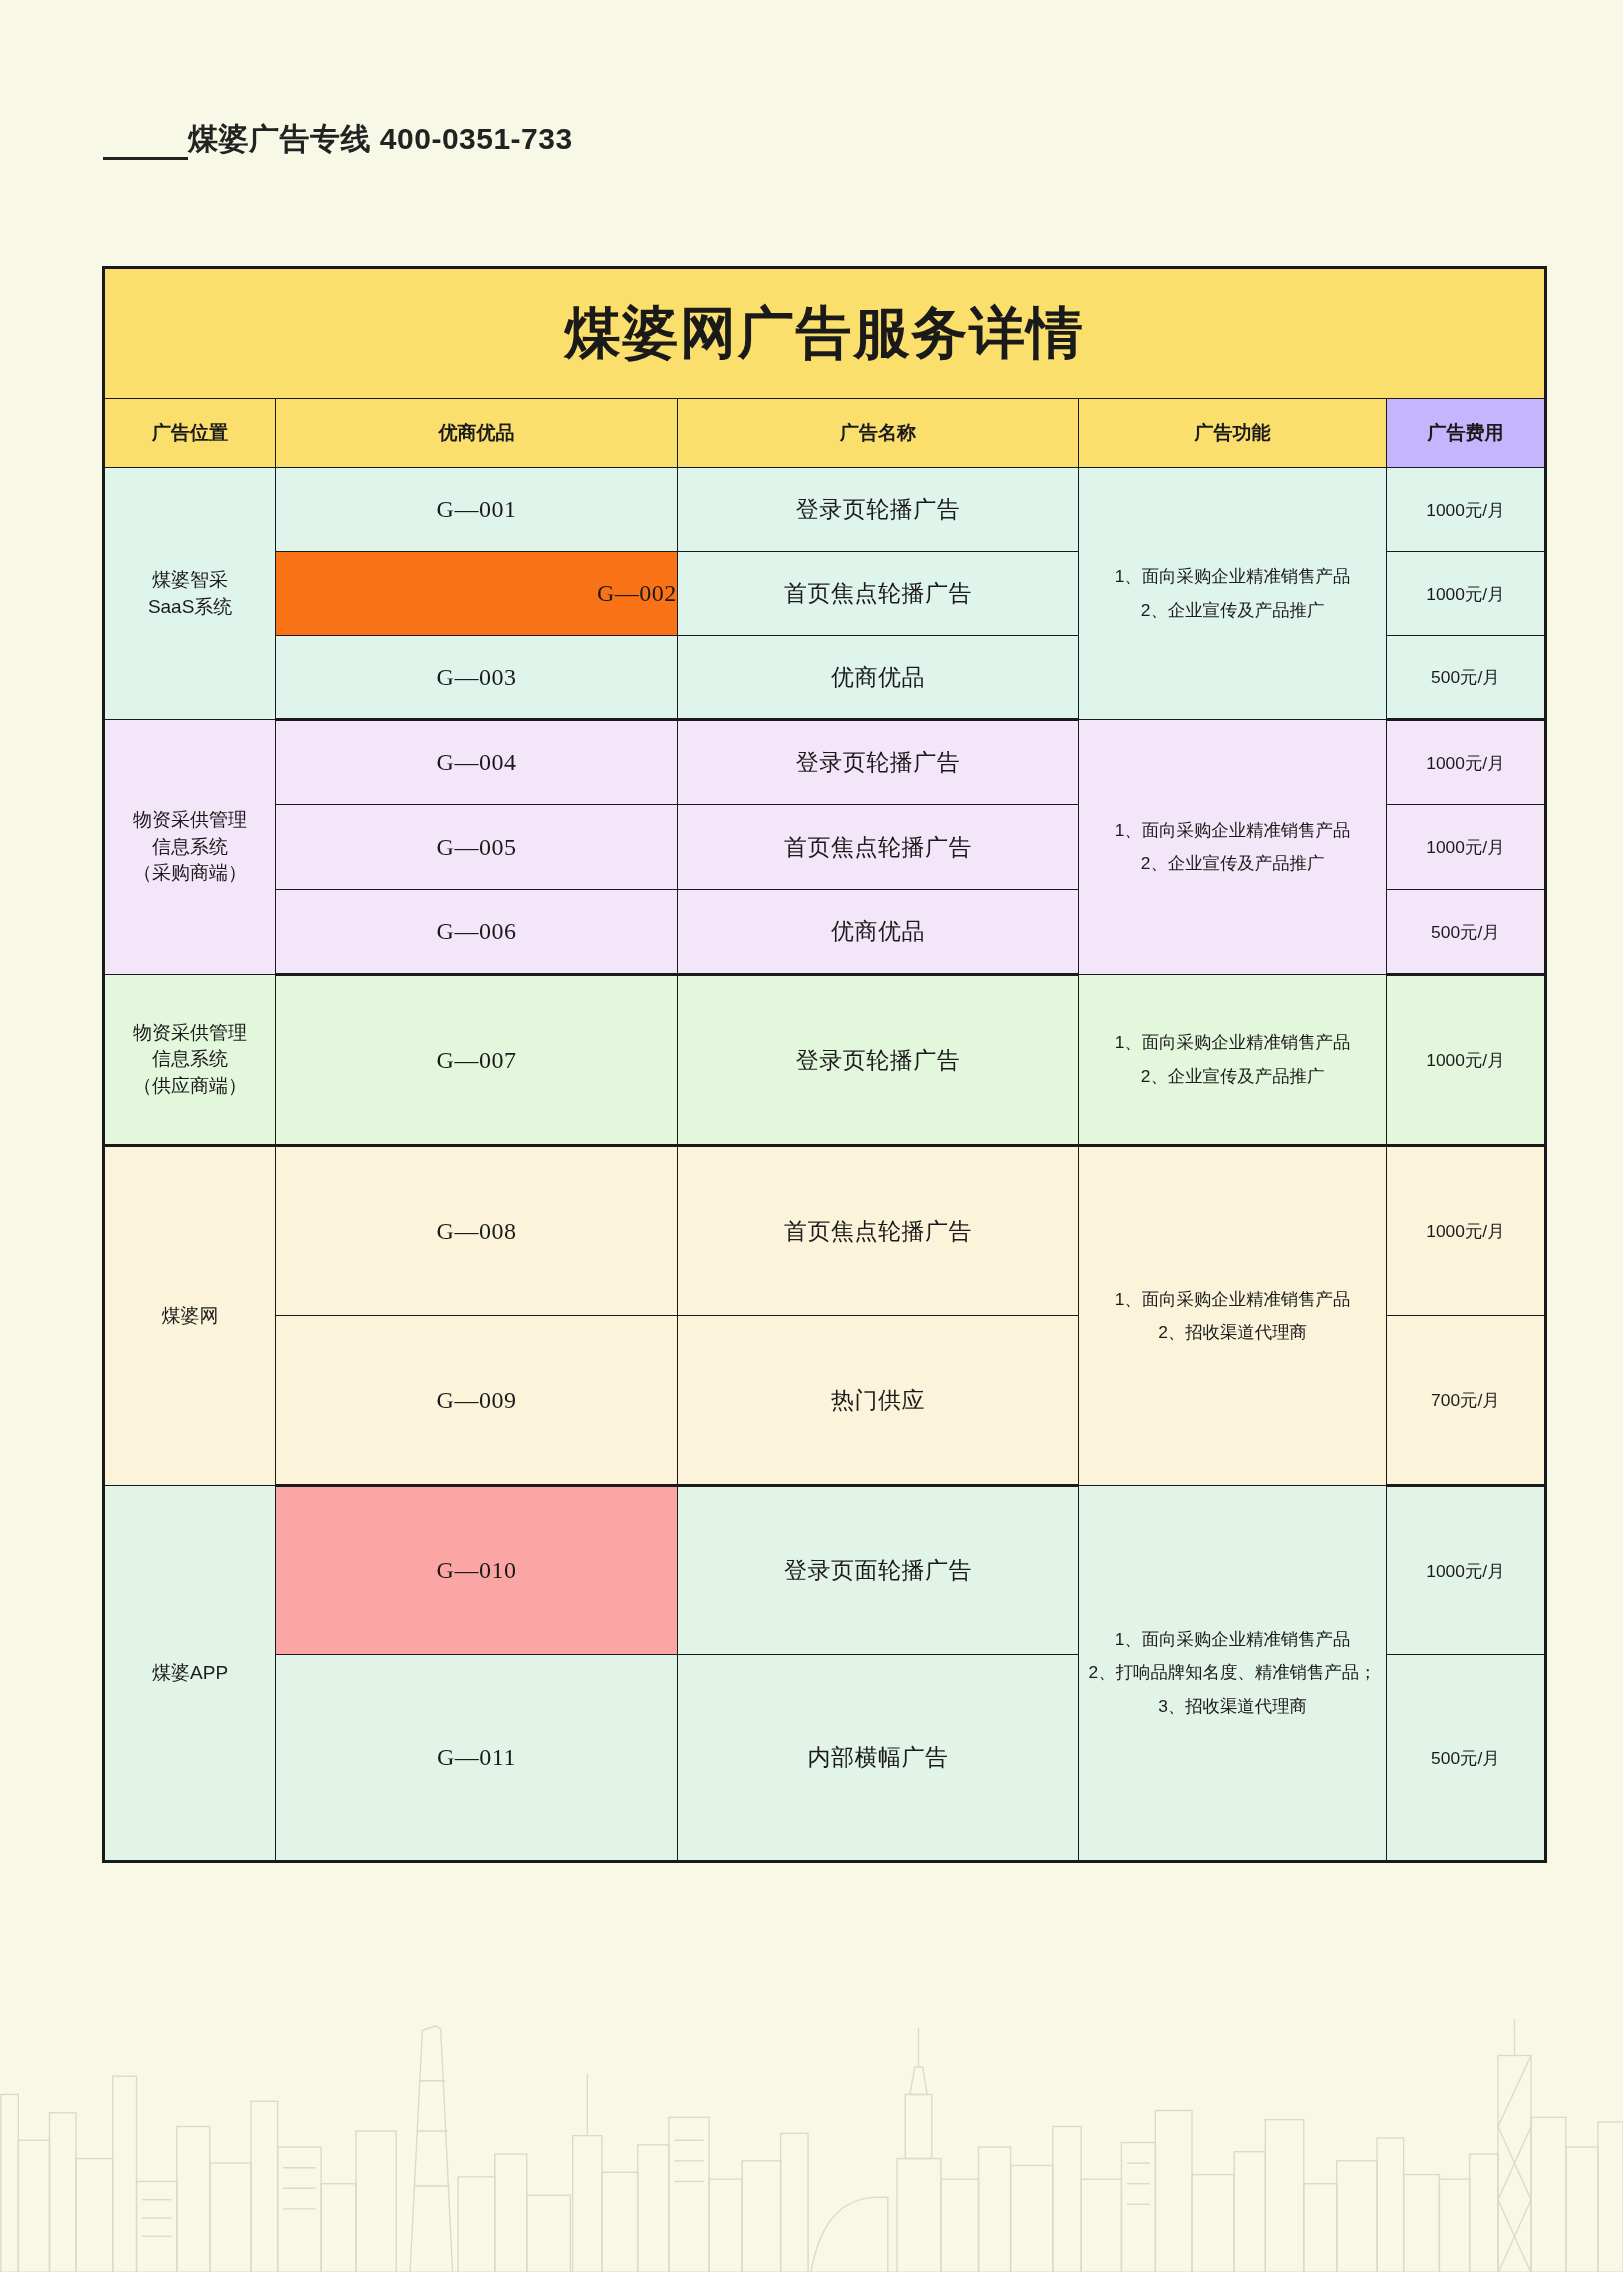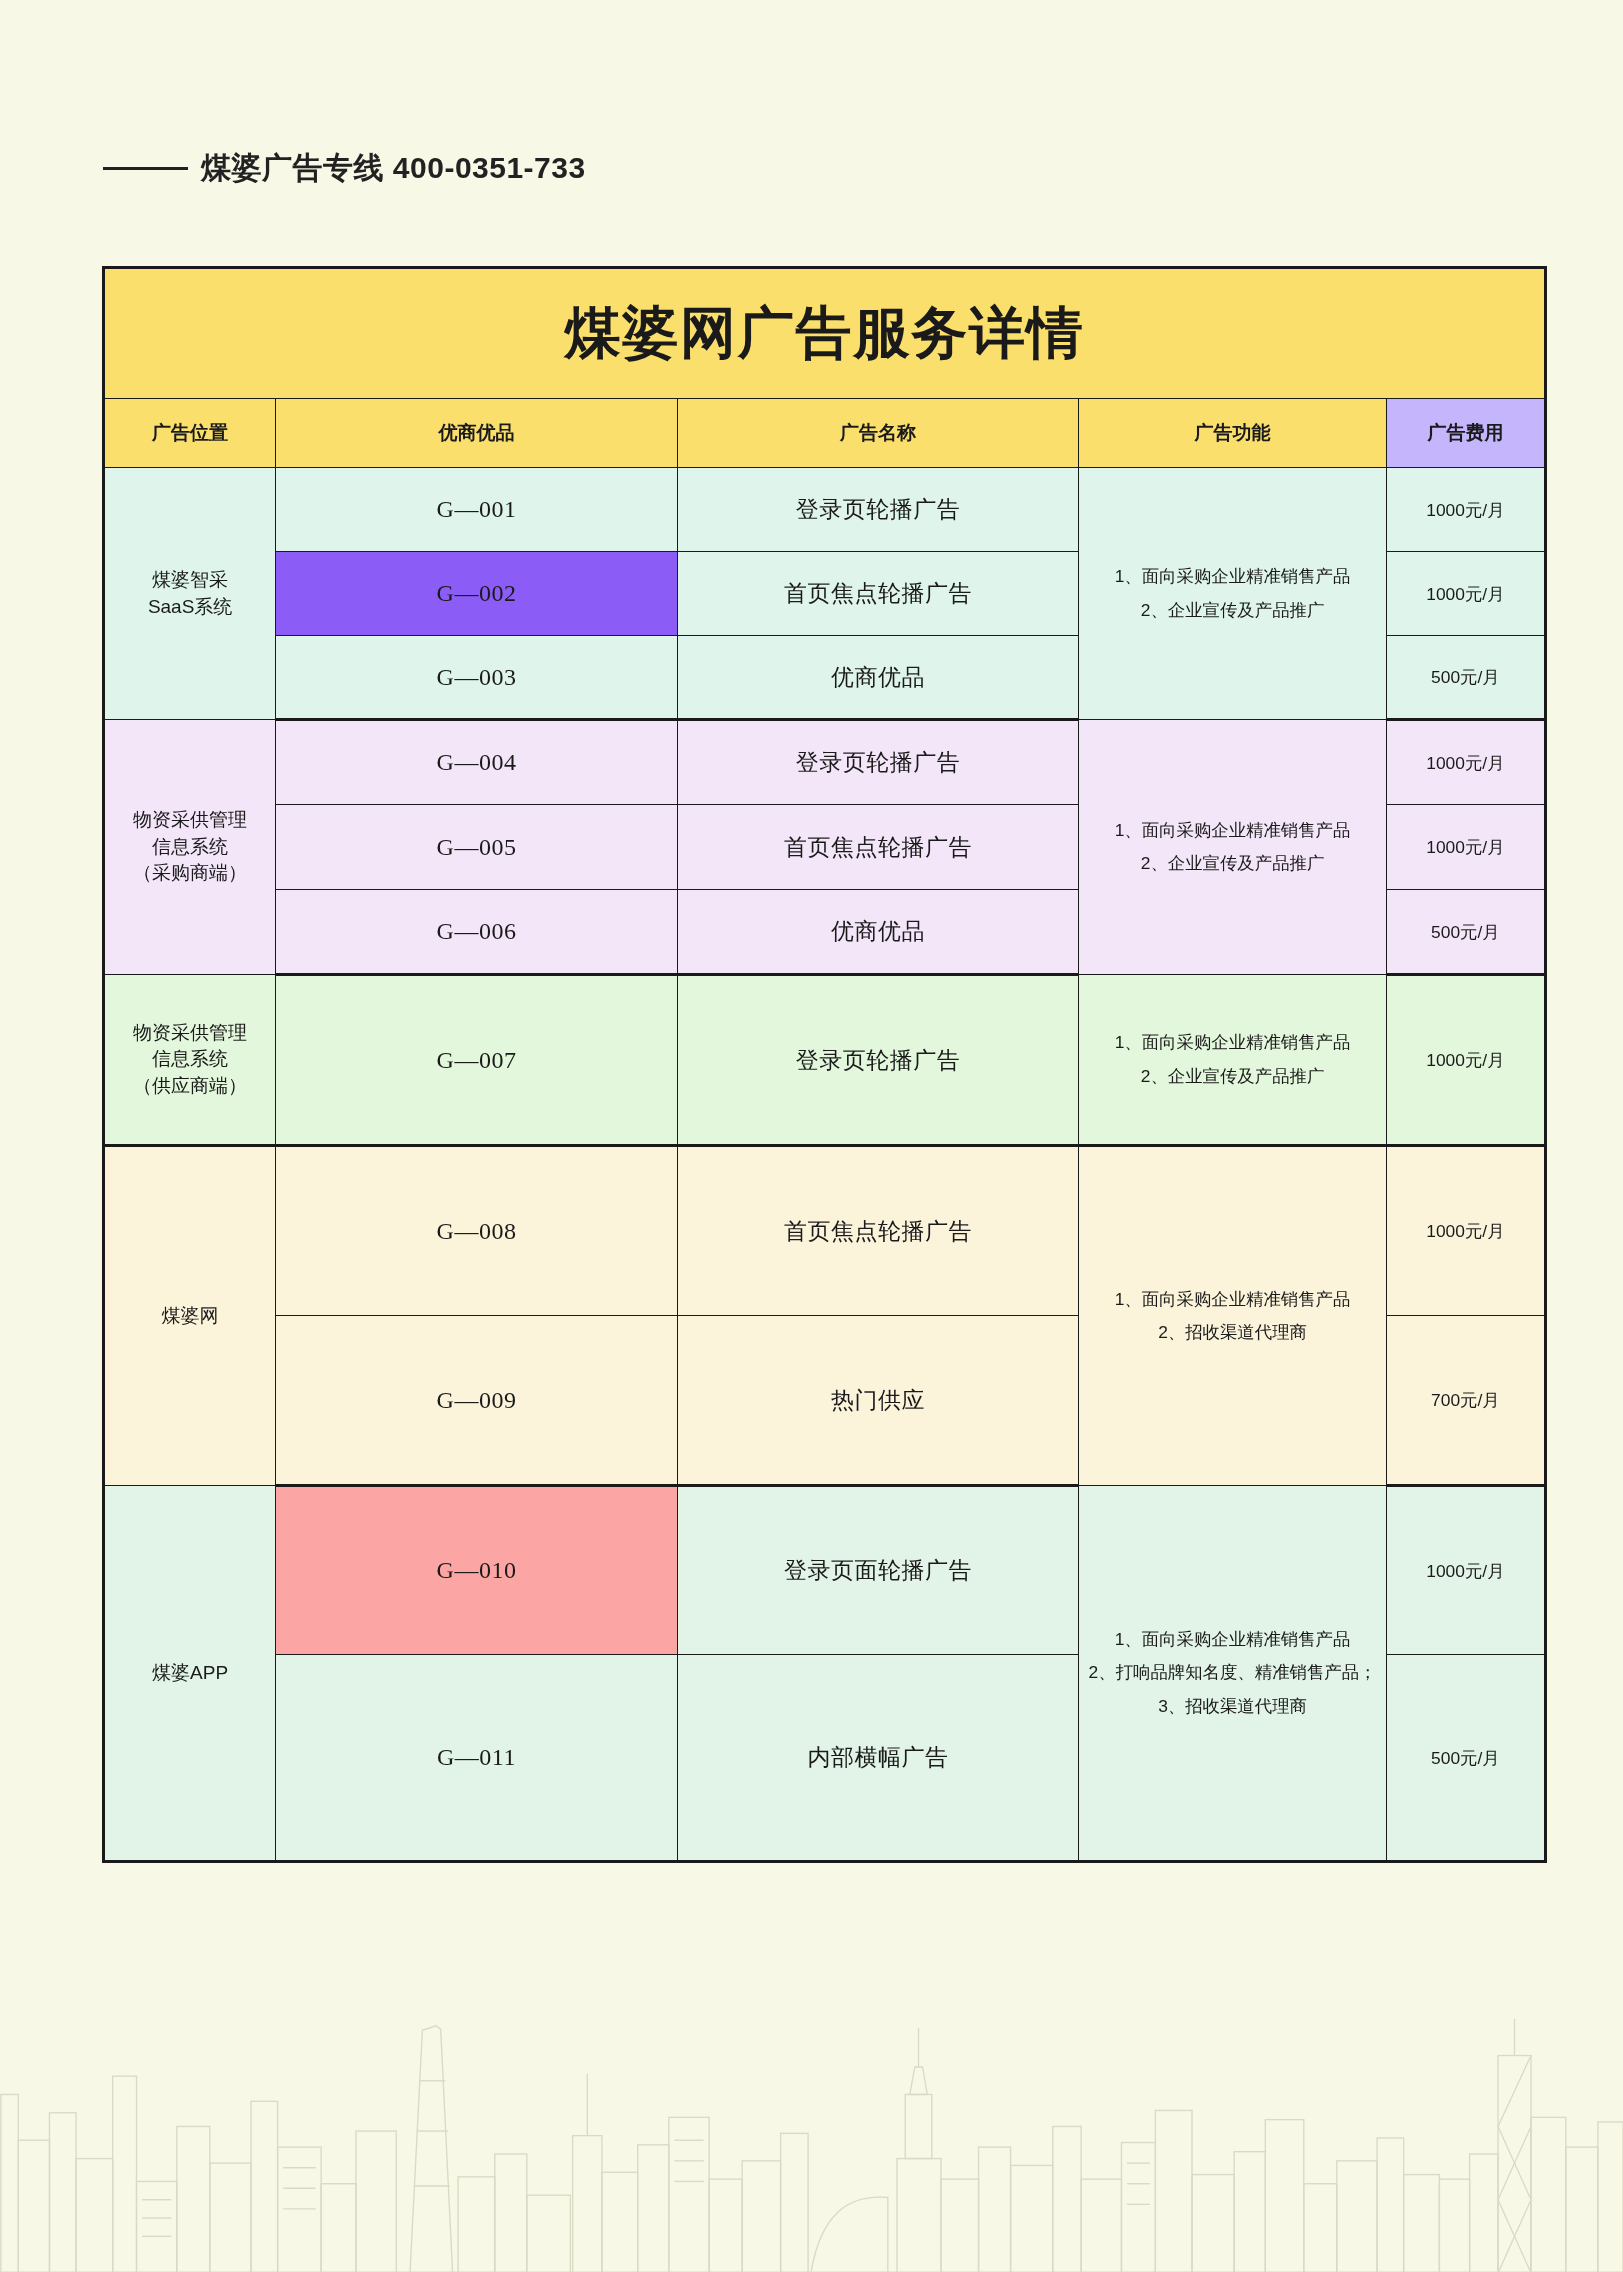--- a/index.html
+++ b/index.html
@@ -7,22 +7,22 @@
     width:1624px;height:2273px;
     background:#f8f8e6;
     font-family:"Liberation Sans","DejaVu Sans",sans-serif;
     position:relative;overflow:hidden;
     color:#1a1a1a;
   }
   .page{position:absolute;inset:0;}
 
   
   .hotline{
-    position:absolute;left:103px;top:148px;height:41px;
-    display:flex;align-items:center;gap:13px;
+    position:absolute;left:103px;top:119px;height:41px;
+    display:flex;align-items:flex-end;
   }
   .hotline .dash{display:inline-block;width:85px;height:3.2px;background:#222;}
   .hotline .hotline-text{font-size:30px;font-weight:bold;color:#222;letter-spacing:0.5px;white-space:nowrap;}
 
   
   table.ad-table{
     position:absolute;left:102px;top:266px;
     width:1445px;table-layout:fixed;
     border-collapse:collapse;
     border:3.7px solid #1a1a1a;
@@ -87,21 +87,21 @@
       <tr style="height:84px">
         <td class="pos" rowspan="3" style="background-color: rgb(223, 245, 236);">煤婆智采
 SaaS系统</td>
         <td class="code" style="background-color: rgb(223, 245, 236);">G—001</td>
         <td class="name" style="background-color: rgb(223, 245, 236);">登录页轮播广告</td>
         <td class="func" rowspan="3" style="background-color: rgb(223, 245, 236);">1、面向采购企业精准销售产品
 2、企业宣传及产品推广</td>
         <td class="price" style="background-color: rgb(223, 245, 236);">1000元/月</td>
       </tr>
       <tr style="height:84px">
-        <td class="code" style="background-color: #8b5cf6;">G—002</td>
+        <td class="code" style="background-color: #f97316; text-align: right;">G—002</td>
         <td class="name" style="background-color: rgb(223, 245, 236);">首页焦点轮播广告</td>
         <td class="price" style="background-color: rgb(223, 245, 236);">1000元/月</td>
       </tr>
       <tr class="g-end" style="height:84px">
         <td class="code" style="background-color: rgb(223, 245, 236);">G—003</td>
         <td class="name" style="background-color: rgb(223, 245, 236);">优商优品</td>
         <td class="price" style="background-color: rgb(223, 245, 236);">500元/月</td>
       </tr>
 
       <tr style="height:85px">

